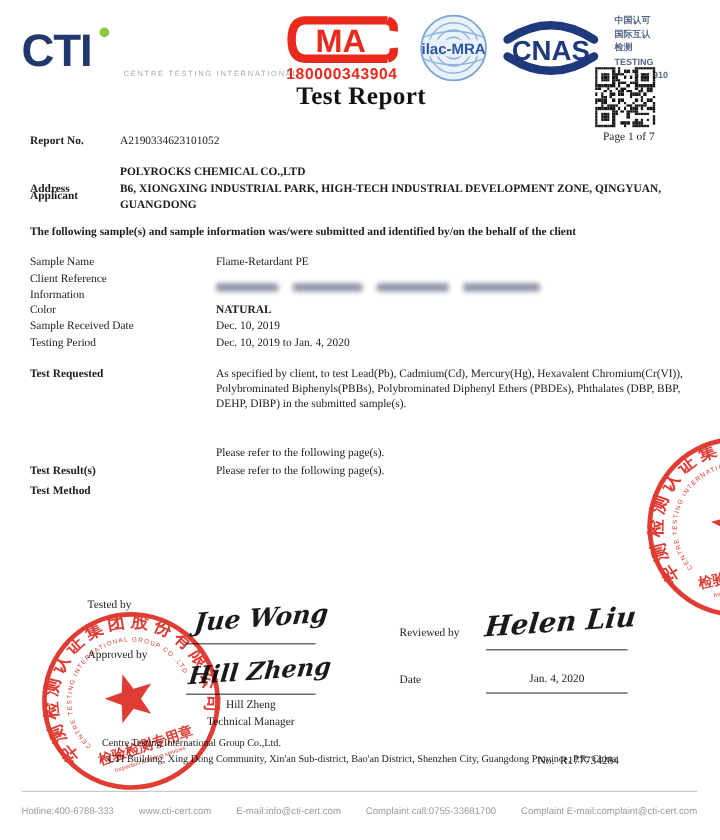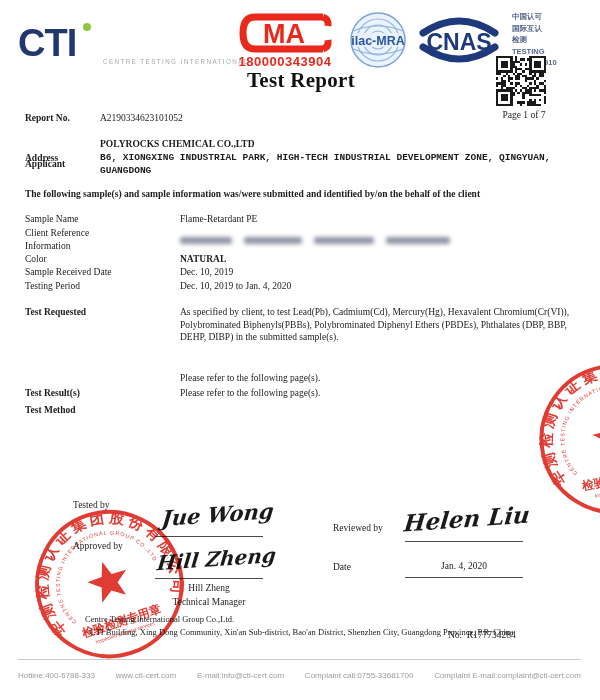--- a/index.html
+++ b/index.html
@@ -538,21 +538,21 @@
 
   <div class="abs report-title" style="left:221px;top:68px;width:160px;">Test Report</div>
 
   <div class="abs txt9 lbl" style="left:25px;top:112px;">Report No.</div>
   <div class="abs txt9" style="left:100px;top:112px;">A2190334623101052</div>
 
   <div class="abs txt9 lbl" style="left:25px;top:138px;margin-top:20px;">Applicant</div>
   <div class="abs txt9 b" style="left:100px;top:138px;">POLYROCKS CHEMICAL CO.,LTD</div>
 
   <div class="abs txt9 lbl" style="left:25px;top:152px;">Address</div>
-  <div class="abs txt9 b val-wrap" style="left:100px;top:152px;width:480px;font-family:Liberation Mono, monospace;">B6, XIONGXING INDUSTRIAL PARK, HIGH-TECH INDUSTRIAL DEVELOPMENT ZONE, QINGYUAN, GUANGDONG</div>
+  <div class="abs txt9 b val-wrap" style="left:100px;top:152px;width:480px;">B6, XIONGXING INDUSTRIAL PARK, HIGH-TECH INDUSTRIAL DEVELOPMENT ZONE, QINGYUAN, GUANGDONG</div>
 
   <div class="abs txt9 b val-wrap" style="left:25px;top:188px;width:557px;">The following sample(s) and sample information was/were submitted and identified by/on the behalf of the client</div>
 
   <div class="abs txt9" style="left:25px;top:213px;width:130px;">Sample Name</div>
   <div class="abs txt9" style="left:180px;top:213px;">Flame-Retardant PE</div>
 
   <div class="abs txt9 val-wrap" style="left:25px;top:227px;width:110px;">Client Reference Information</div>
   <div class="abs" style="left:180px;top:230px;">
     <span class="blur-chip" style="width:52px;"></span><span class="blur-chip" style="width:58px;"></span><span class="blur-chip" style="width:60px;"></span><span class="blur-chip" style="width:64px;"></span>
   </div>

